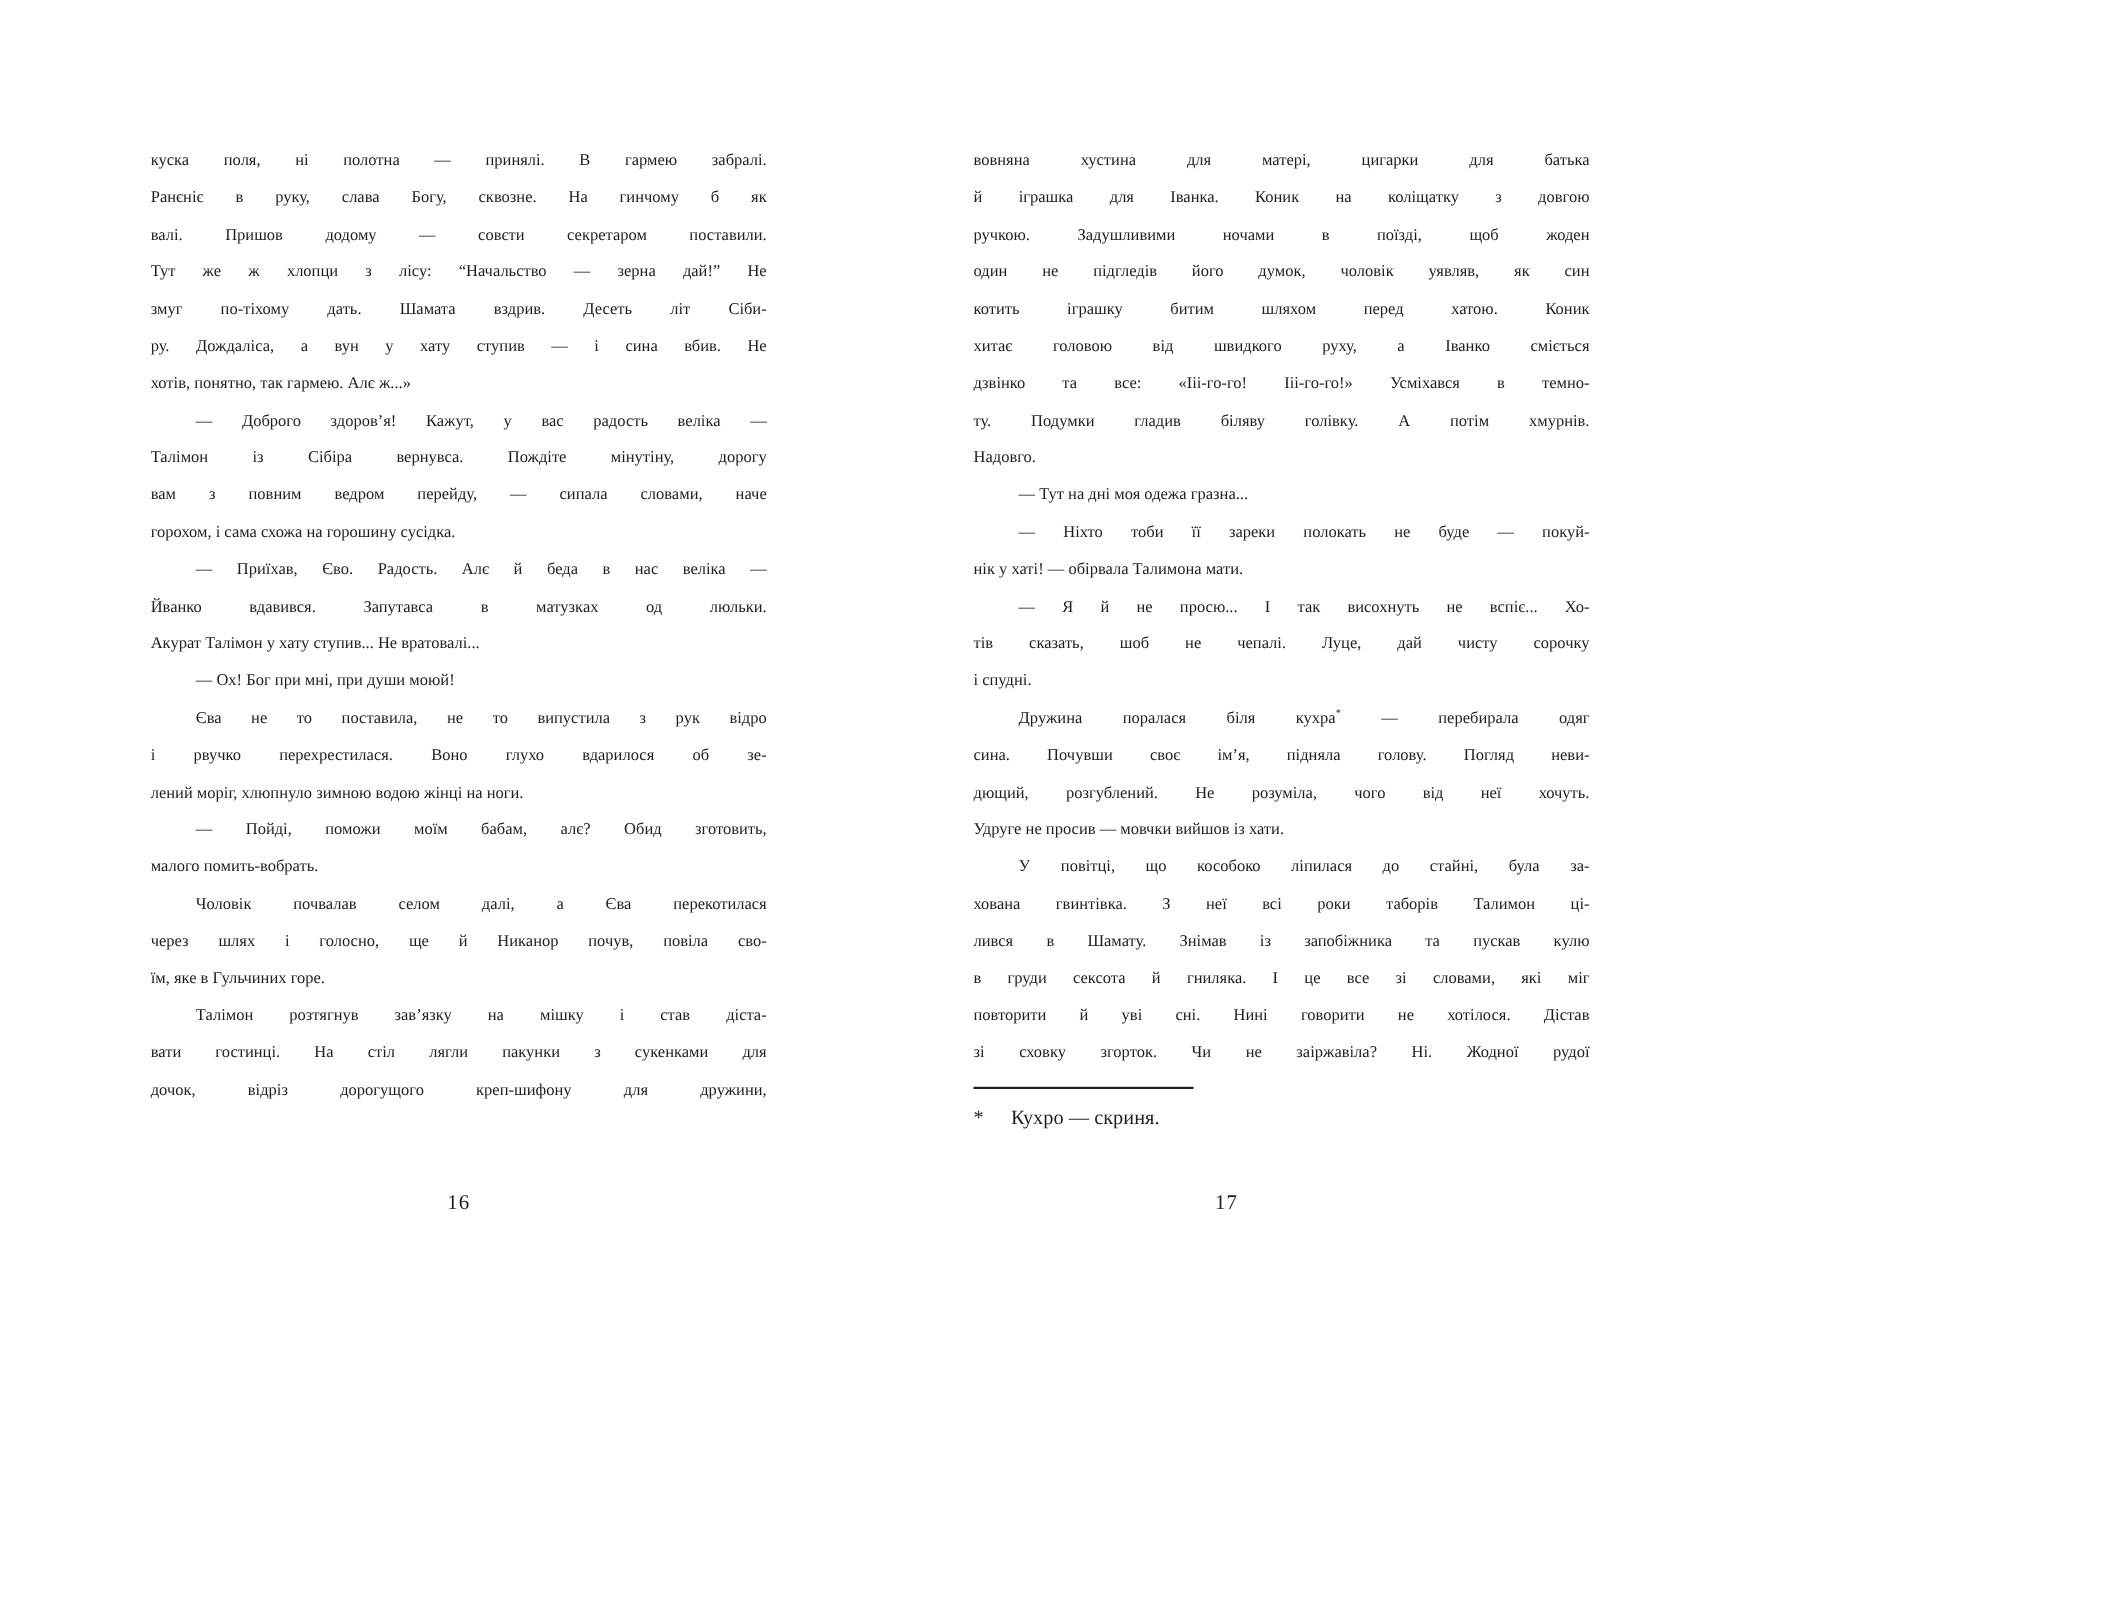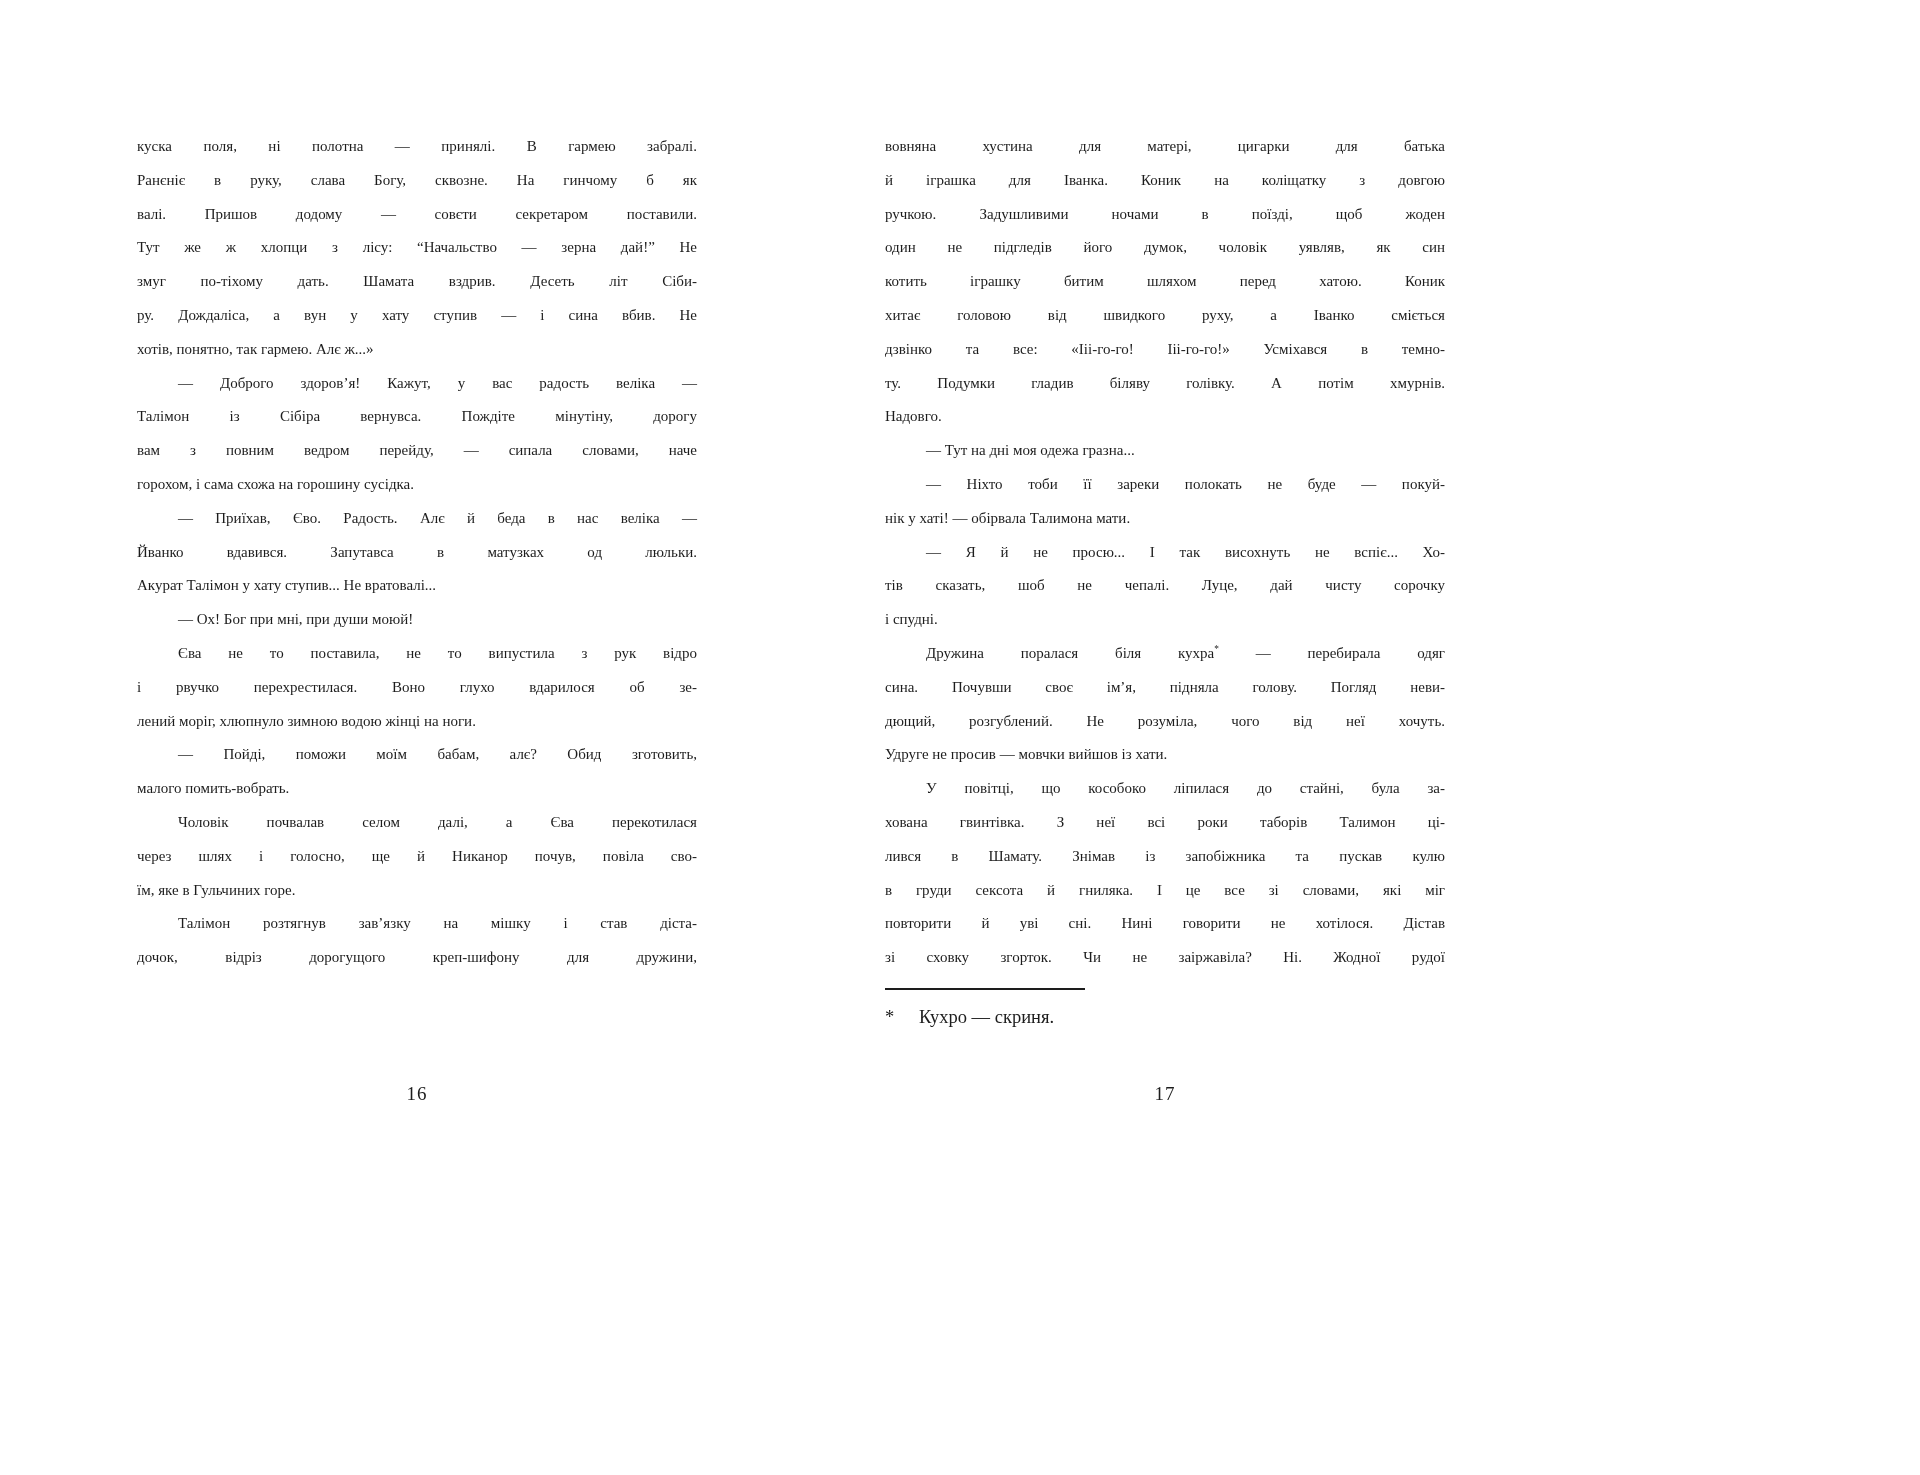--- a/index.html
+++ b/index.html
@@ -67,21 +67,21 @@
   .page-number {
     position: absolute;
     top: 1083px;
     width: 560px;
     text-align: center;
     font-size: 19px;
     letter-spacing: 1px;
     color: #1d1d1d;
   }
   .page-number.left  { left: 137px; text-align: center; }
-  .page-number.right { left: 885px; }
+  .page-number.right { left: 835px; }
 </style>
 </head>
 <body>
 
 <div class="page-col left">
   <div class="text-block" id="left-text">
       <div class="line">куска поля, ні полотна — принялі. В гармею забралі.</div>
       <div class="line">Ранєніє в руку, слава Богу, сквозне. На гинчому б як</div>
       <div class="line">валі. Пришов додому — совєти секретаром поставили.</div>
       <div class="line">Тут же ж хлопци з лісу: “Начальство — зерна дай!” Не</div>
@@ -98,20 +98,21 @@
       <div class="line indent last">— Ох! Бог при мні, при души моюй!</div>
       <div class="line indent">Єва не то поставила, не то випустила з рук відро</div>
       <div class="line">і рвучко перехрестилася. Воно глухо вдарилося об зе-</div>
       <div class="line last">лений моріг, хлюпнуло зимною водою жінці на ноги.</div>
       <div class="line indent">— Пойді, поможи моїм бабам, алє? Обид зготовить,</div>
       <div class="line last">малого помить-вобрать.</div>
       <div class="line indent">Чоловік почвалав селом далі, а Єва перекотилася</div>
       <div class="line">через шлях і голосно, ще й Никанор почув, повіла сво-</div>
       <div class="line last">їм, яке в Гульчиних горе.</div>
       <div class="line indent">Талімон розтягнув зав’язку на мішку і став діста-</div>
+      <div class="line">вати гостинці. На стіл лягли пакунки з сукенками для</div>
       <div class="line">дочок, відріз дорогущого креп-шифону для дружини,</div>
     </div>
 </div>
 <div class="page-number left">16</div>
 
 <div class="page-col right">
   <div class="text-block" id="right-text">
       <div class="line">вовняна хустина для матері, цигарки для батька</div>
       <div class="line">й іграшка для Іванка. Коник на коліщатку з довгою</div>
       <div class="line">ручкою. Задушливими ночами в поїзді, щоб жоден</div>

